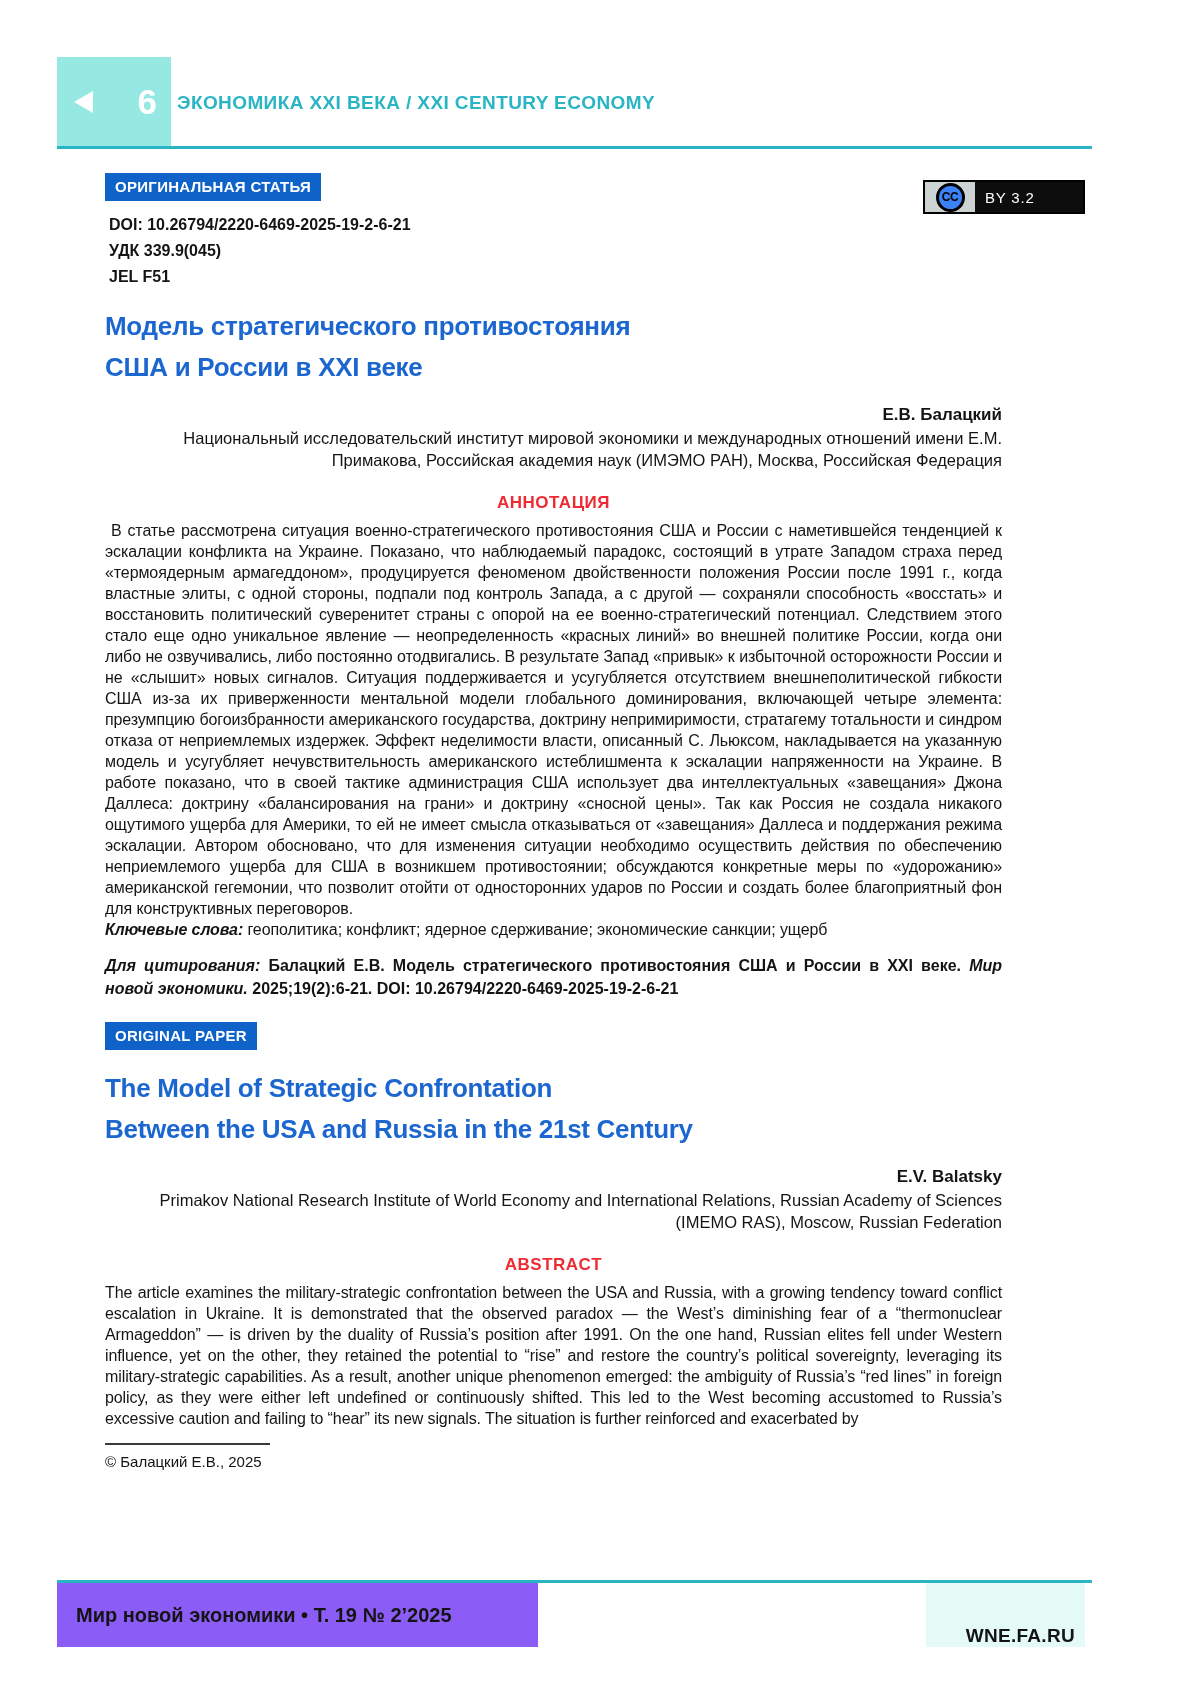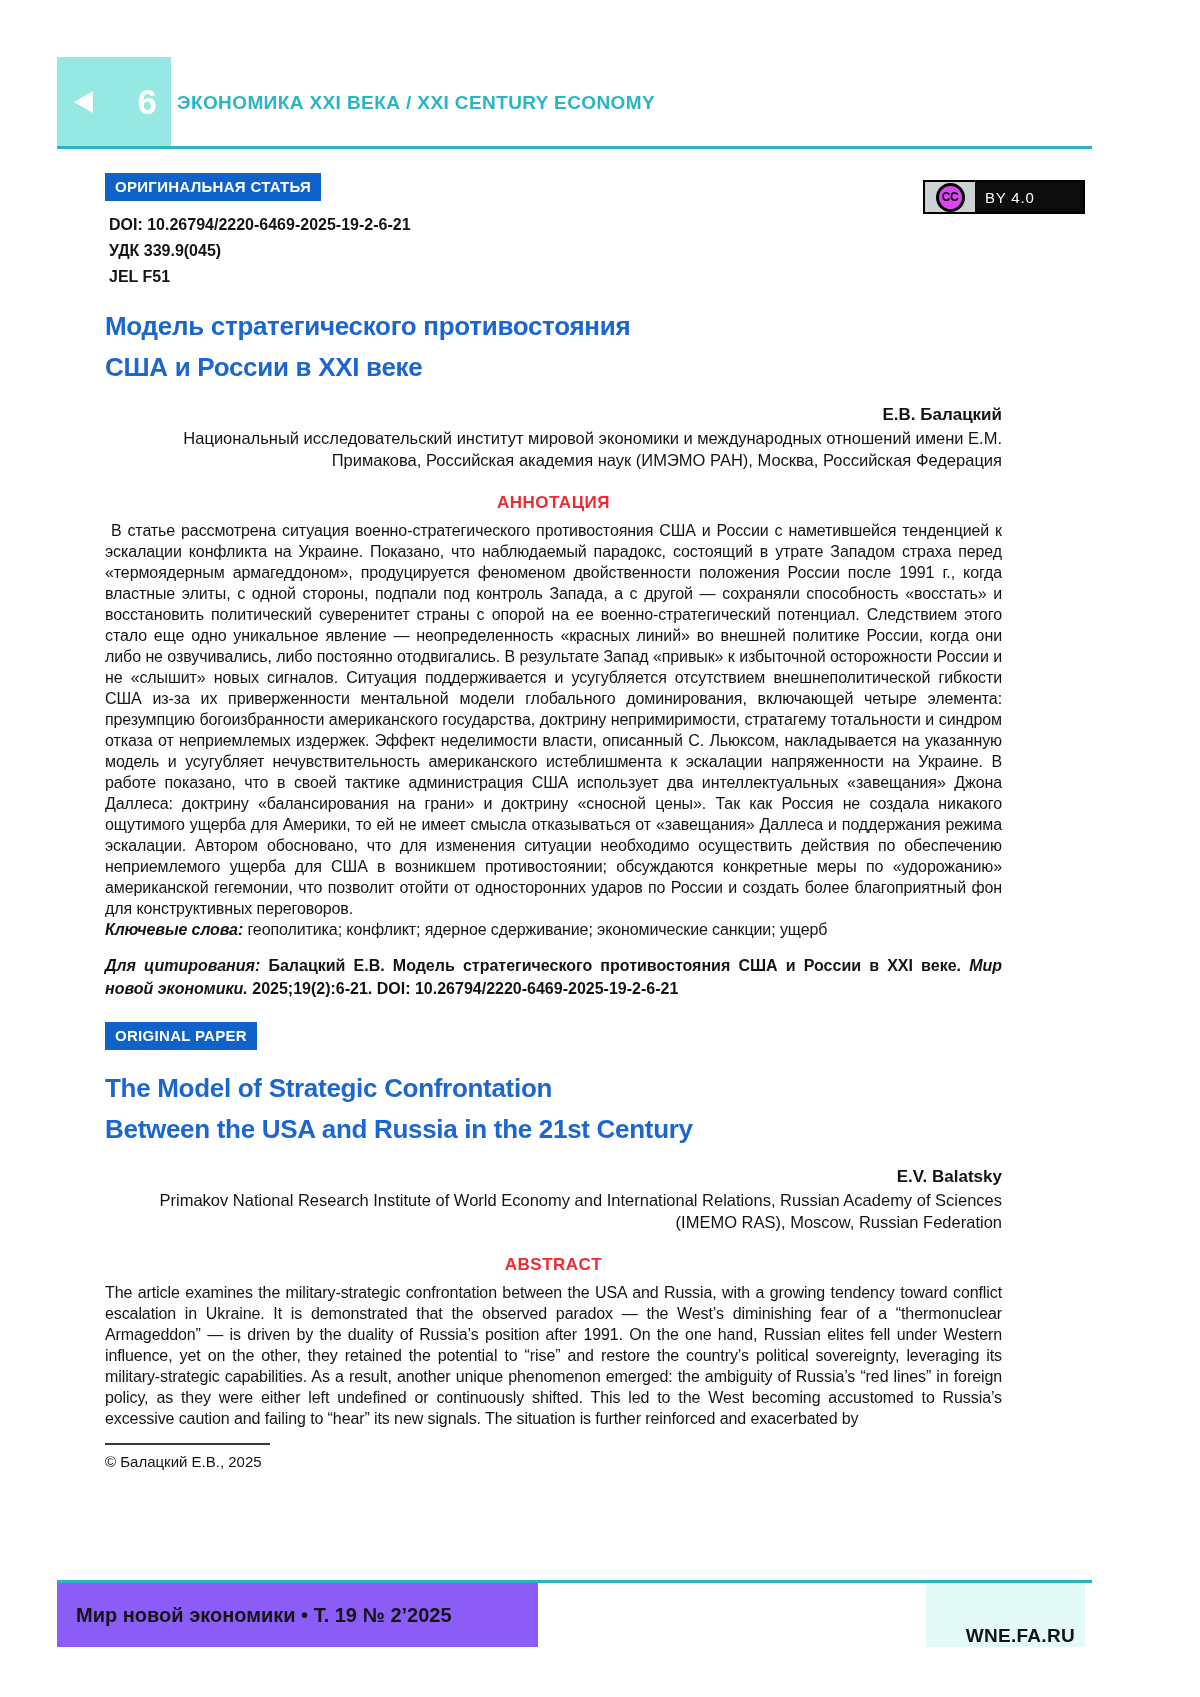--- a/index.html
+++ b/index.html
@@ -28,21 +28,21 @@
   .header-rule { position:absolute; left:57px; top:146px; width:1035px; height:3px; background:#2ab5c4; }
 
   
   .cc-badge {
     position:absolute; left:923px; top:180px; width:162px; height:34px;
     border:2px solid #000; background:#0d0d0d; box-sizing:border-box;
     display:flex; align-items:center;
   }
   .cc-left { width:50px; align-self:stretch; background:#cdd3d3; display:flex; align-items:center; justify-content:center; }
   .cc-circle {
-    width:23px; height:23px; border-radius:50%; background:#d946ef; border:3px solid #000;
+    width:23px; height:23px; border-radius:50%; background:#3b82f6; border:3px solid #000;
     color:#000; font-weight:700; font-size:12px; line-height:23px; text-align:center; letter-spacing:-0.5px;
   }
   .cc-right { flex:1; color:#ffffff; font-size:15px; padding-left:10px; letter-spacing:0.8px; }
 
   
   .content { position:absolute; left:105px; top:173px; width:897px; }
 
   .badge {
     display:inline-block; background:#0e62c8; color:#ffffff; font-weight:700;
     font-size:15px; line-height:1; padding:6px 10px 7px; letter-spacing:0.3px;
@@ -94,21 +94,21 @@
     <span class="tri"></span>
     <span class="pagenum">6</span>
   </div>
   <div class="section-title">ЭКОНОМИКА XXI ВЕКА / XXI CENTURY ECONOMY</div>
   <div class="header-rule"></div>
 
   <div class="cc-badge">
     <span class="cc-left">
       <span class="cc-circle">CC</span>
     </span>
-    <span class="cc-right">BY 4.0</span>
+    <span class="cc-right">BY 3.2</span>
   </div>
 
   <div class="content">
 
     <span class="badge">ОРИГИНАЛЬНАЯ СТАТЬЯ</span>
 
     <div class="meta">
       <div>DOI: 10.26794/2220-6469-2025-19-2-6-21</div>
       <div>УДК 339.9(045)</div>
       <div>JEL F51</div>

